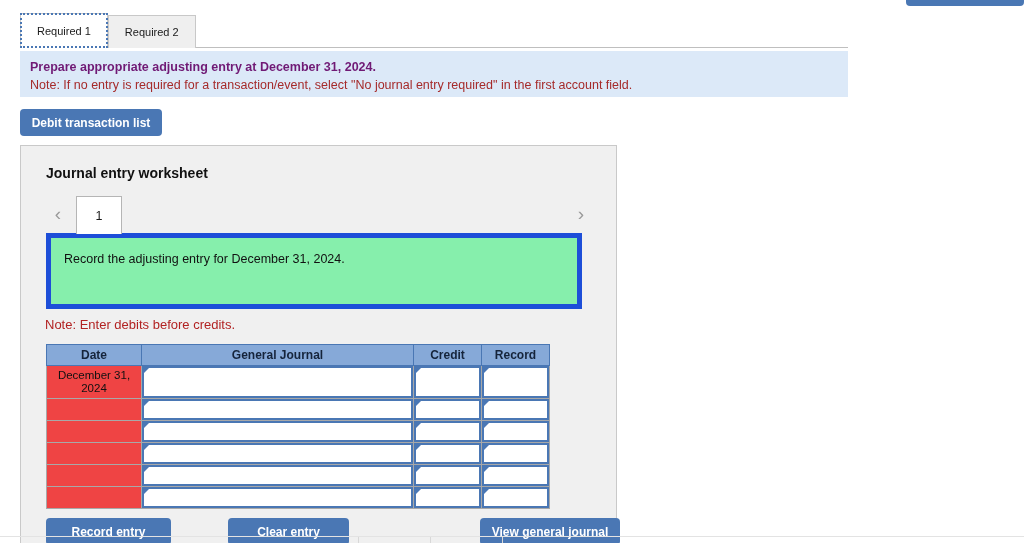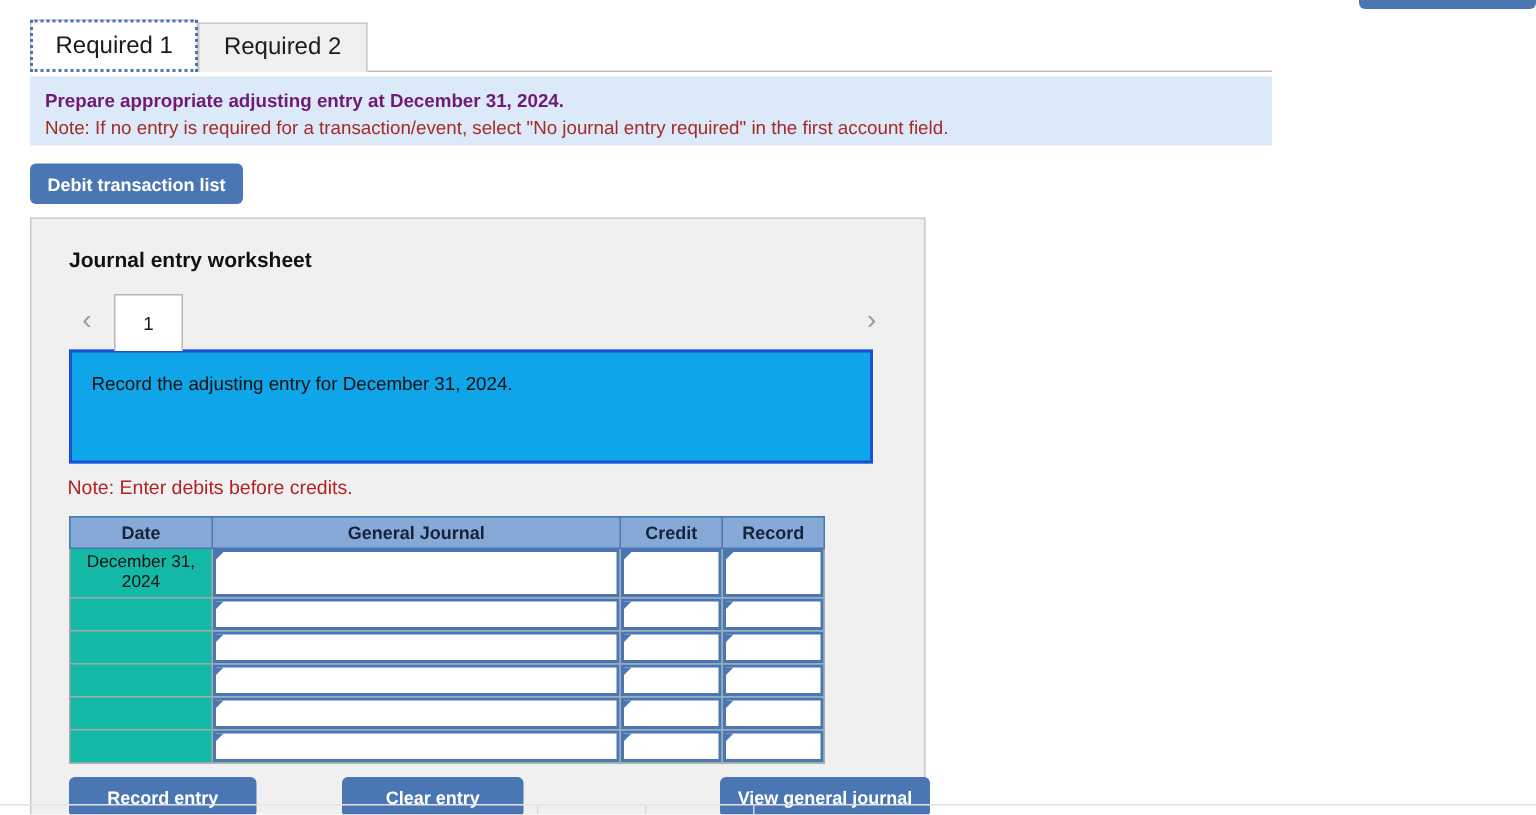--- a/index.html
+++ b/index.html
@@ -35,21 +35,21 @@
     height: 35px;
     display: flex;
     align-items: flex-end;
   }
   .tab {
     height: 33px;
     box-sizing: border-box;
     padding: 0 16px;
     display: flex;
     align-items: center;
-    font-size: 16px;
+    font-size: 11px;
     color: #1a1a1a;
     border: 1px solid #c8c8c8;
     border-bottom: none;
     background: #efefef;
     outline: 2px dotted #4a77b4;
     outline-offset: -2px;
     position: relative;
   }
   .tab.active {
     background: #ffffff;
@@ -180,22 +180,22 @@
     z-index: 3;
   }
 
   
   .descbox {
     position: absolute;
     left: 25px;
     top: 87px;
     width: 536px;
     height: 76px;
-    background: #0ea5e9;
-    border: 2px solid #1d4ed8;
+    background: #86efac;
+    border: 5px solid #1d4ed8;
     box-sizing: border-box;
     padding-left: 24px;
   }
   .desc-text {
     position: absolute;
     left: 13px;
     top: 14px;
     font-size: 12.5px;
     color: #111111;
   }
@@ -210,21 +210,21 @@
   }
 
   
   .jtable {
     position: absolute;
     left: 25px;
     top: 198px;
     width: 503px;
     border-collapse: collapse;
     table-layout: fixed;
-    background: #14b8a6;
+    background: #ef4444;
   }
   .jtable th {
     background: #86a9d8;
     border: 1px solid #4a77b4;
     font-size: 12px;
     font-weight: bold;
     color: #15243b;
     height: 20px;
     padding: 0;
     text-align: center;

